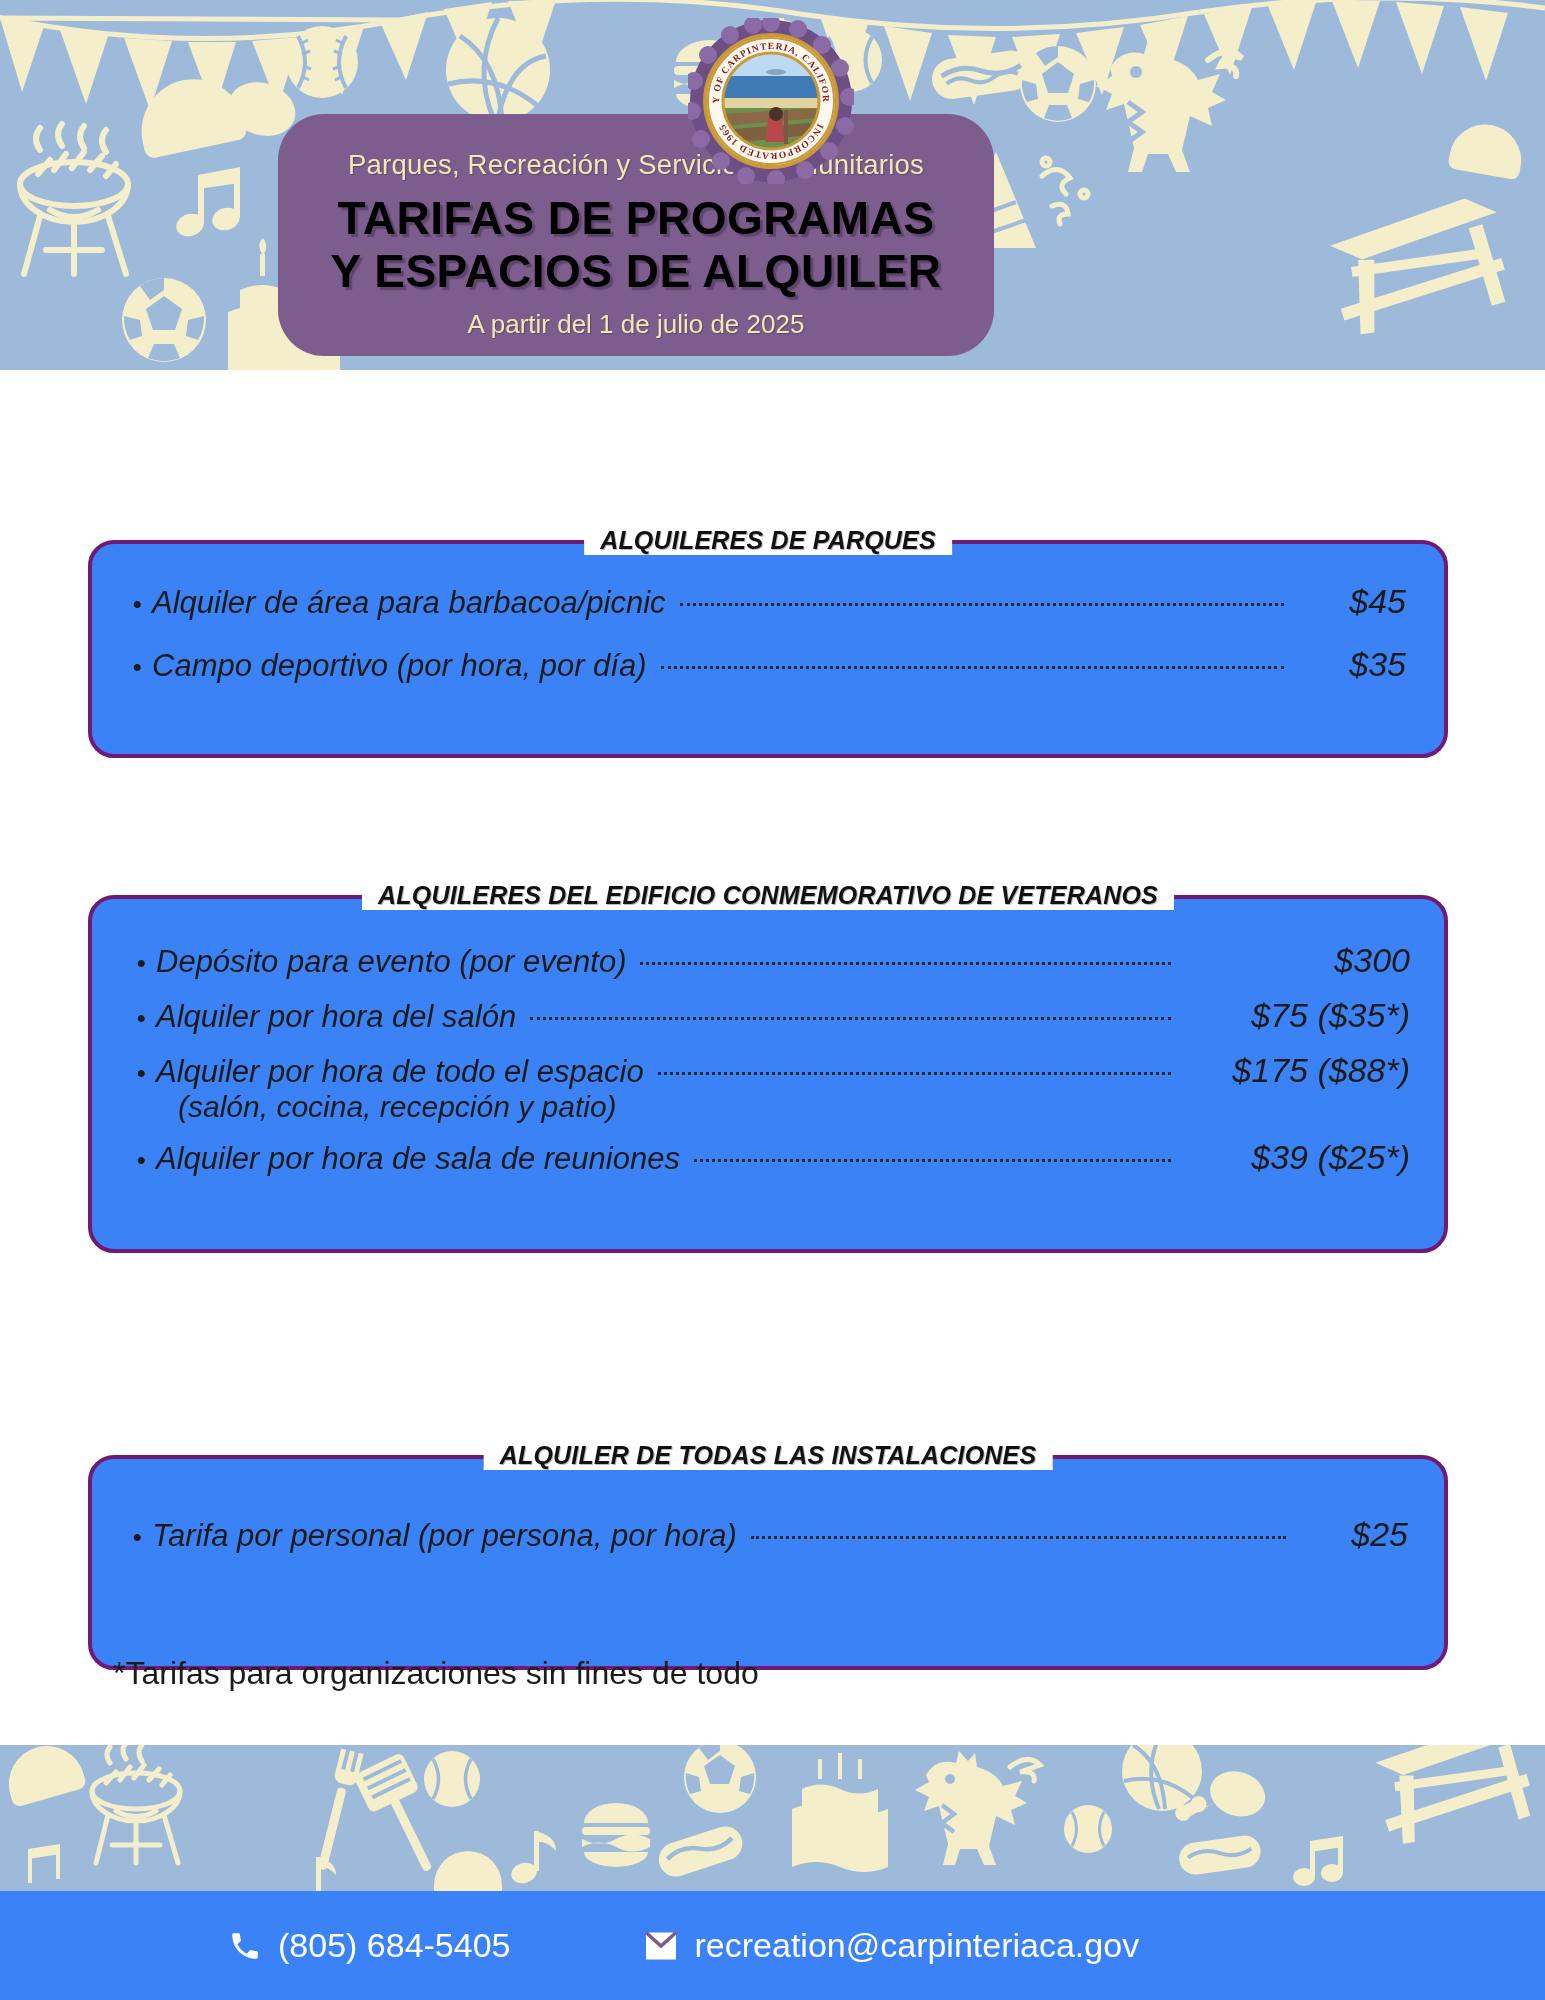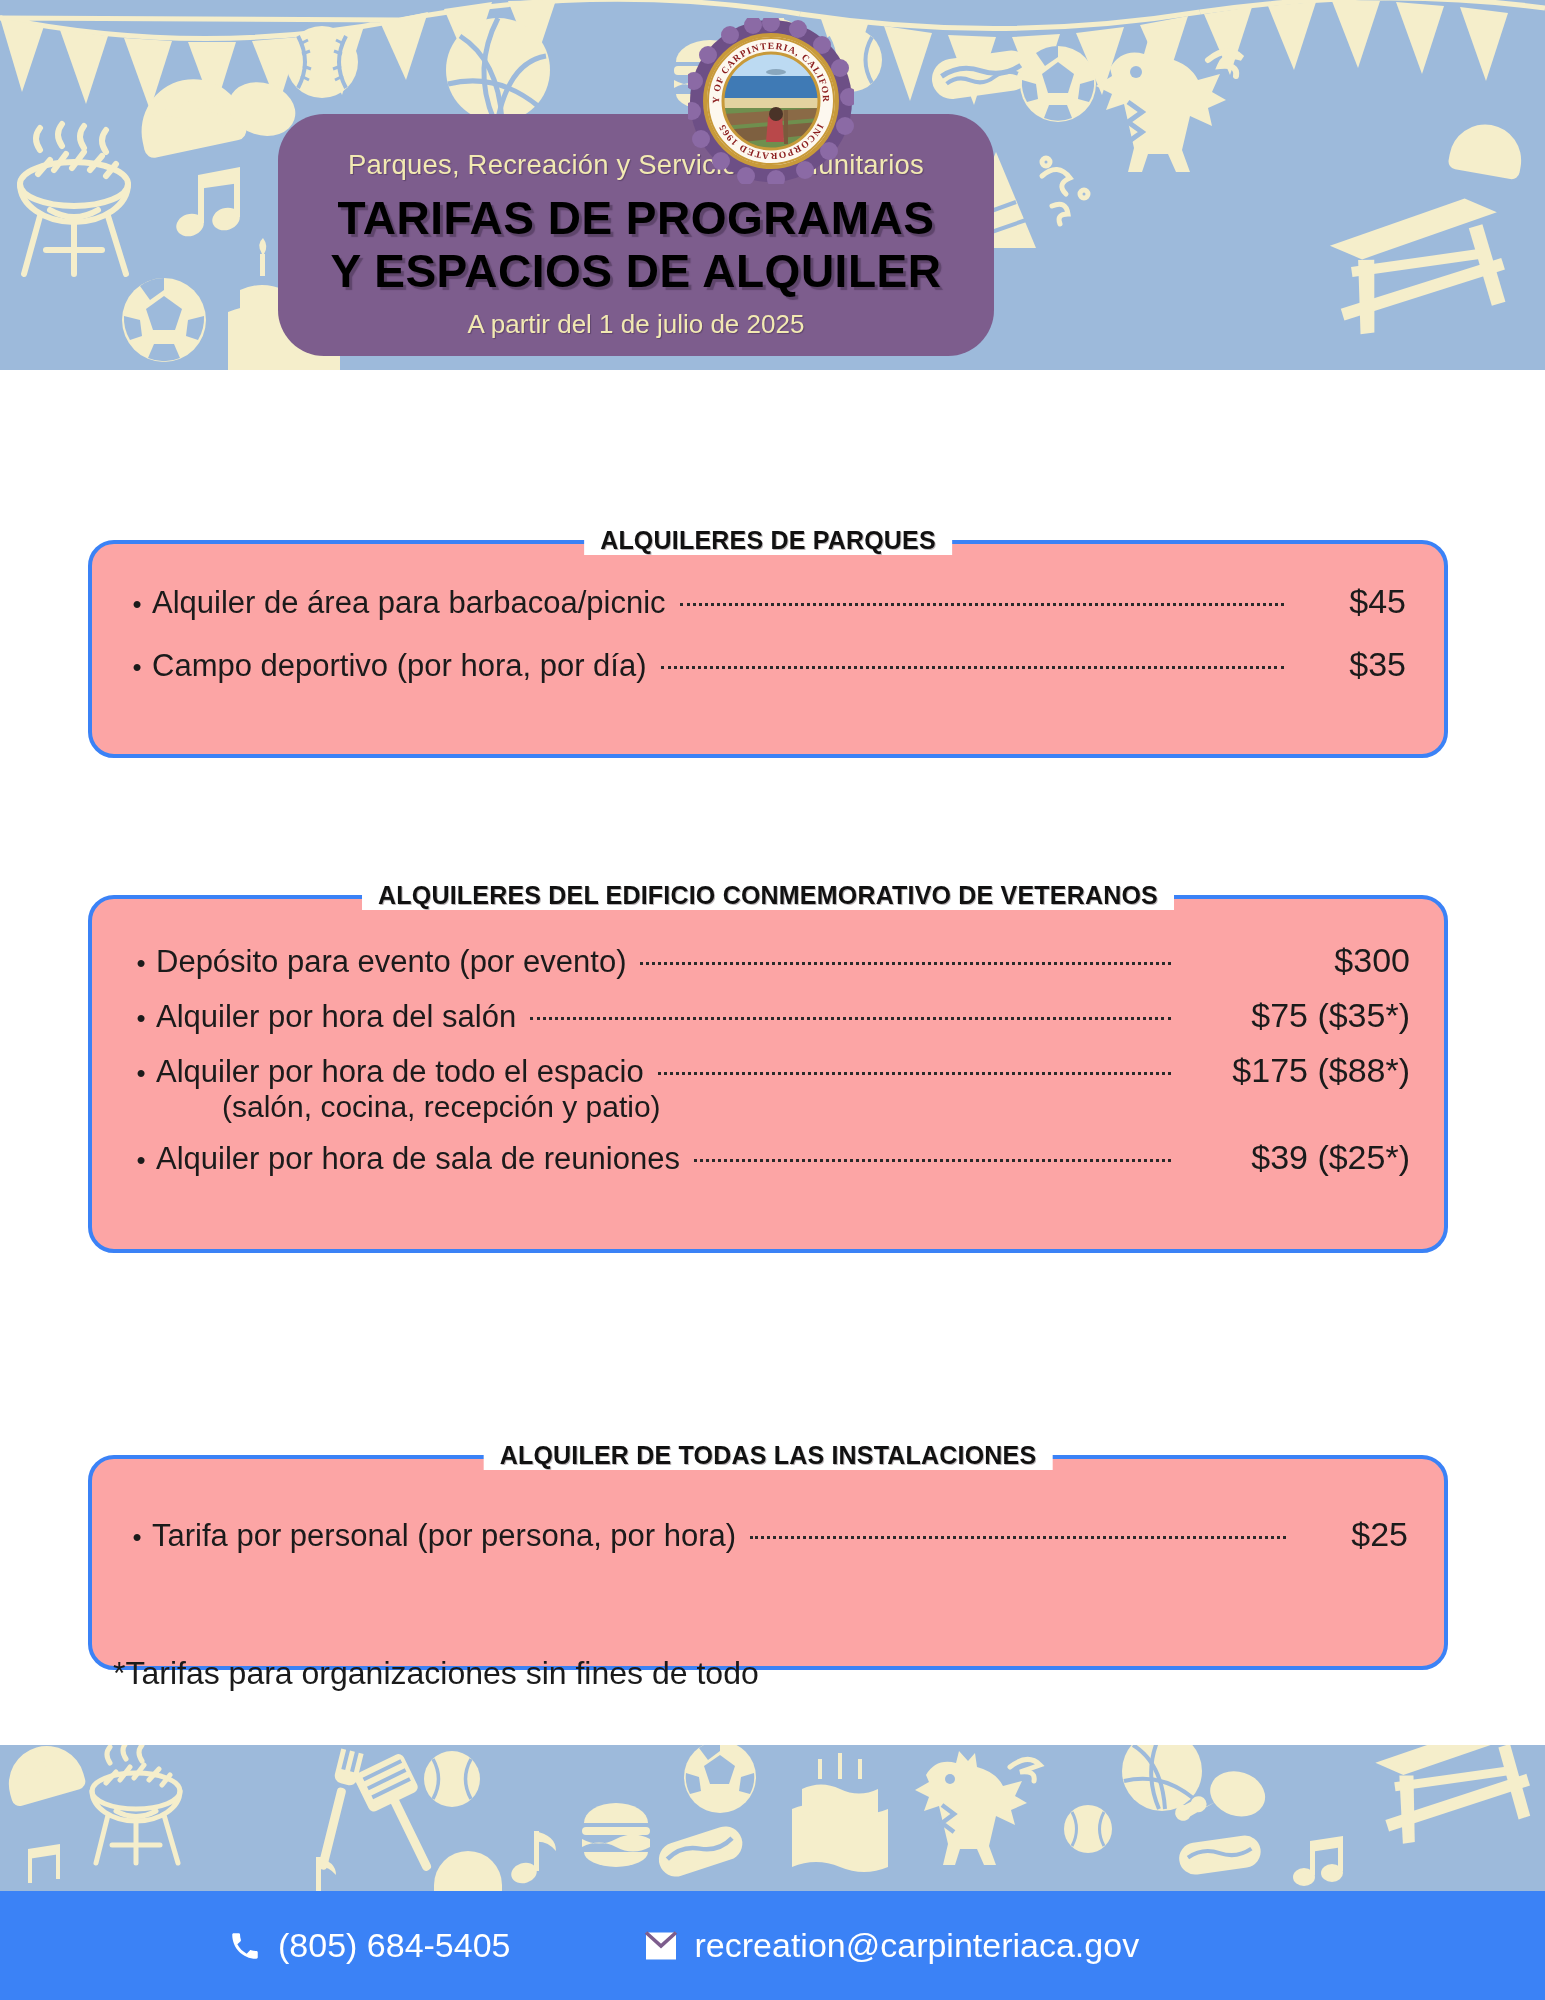--- a/index.html
+++ b/index.html
@@ -38,21 +38,21 @@
     color:#f2e9b2;font-size:26px;margin-top:13px;line-height:1;
     text-shadow:1px 1px 1px rgba(60,40,70,.45);
   }
 
   
   .seal{position:absolute;left:688px;top:18px;width:166px;height:166px;z-index:8;}
 
   
   .box{
     position:absolute;box-sizing:border-box;
-    border:4px solid #3b82f6;border-radius:26px;background:#fca5a5;
+    border:4px solid #701a75;border-radius:26px;background:#3b82f6;font-style:italic;
   }
   .box-legend{
     position:absolute;top:-18px;background:#fff;
     font-weight:bold;font-size:25px;color:#111;
     letter-spacing:.2px;padding:0 16px;white-space:nowrap;
     text-shadow:1px 1px 0 rgba(120,110,115,.5);
   }
   .row{
     display:flex;align-items:baseline;
     font-size:31px;color:#1b1b1b;
@@ -73,21 +73,21 @@
   #box-parks .r1 .price{width:108px;}
   #box-parks .r2 .price{width:108px;}
   #box-parks .cont-line{margin-left:48px;margin-top:2px;font-size:31px;}
 
   
   #box-vets{left:88px;top:895px;width:1360px;height:358px;}
   #box-vets .box-legend{left:50%;transform:translateX(-50%);}
   #box-vets .content{padding:42px 34px 0 34px;}
   #box-vets .row{margin-bottom:16px;}
   #box-vets .price{width:225px;}
-  #box-vets .indent{margin-left:96px;margin-top:-4px;margin-bottom:14px;}
+  #box-vets .indent{margin-left:52px;margin-top:-4px;margin-bottom:14px;}
 
   
   #box-all{left:88px;top:1455px;width:1360px;height:215px;}
   #box-all .box-legend{left:50%;transform:translateX(-50%);}
   #box-all .content{padding:56px 36px 0 30px;}
   #box-all .price{width:108px;}
 
   .footnote{
     position:absolute;left:113px;top:1655px;
     font-size:32px;color:#1b1b1b;

